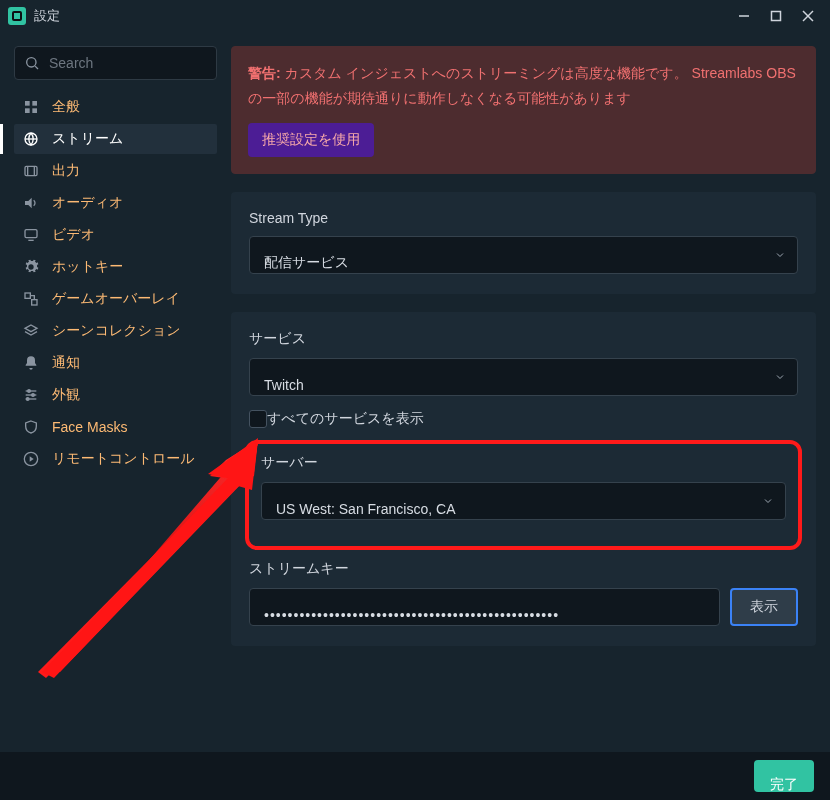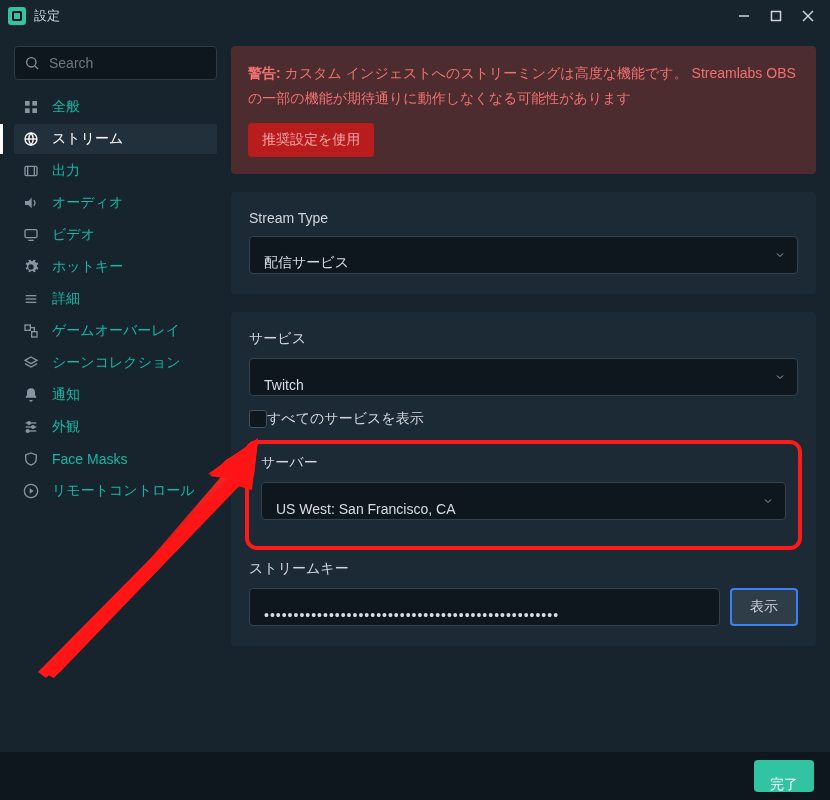--- a/index.html
+++ b/index.html
@@ -64,21 +64,21 @@
   .search-input::placeholder{ color:#6d7680; }
   .search-icon {
     position:absolute; left:10px; top:50%; transform:translateY(-50%);
     color:#8a94a0;
   }
   .nav-item {
     display:flex; align-items:center; gap:12px;
     height:30px;
     padding: 0 8px;
     border-radius:2px;
-    color:#14b8a6;
+    color:#fdba74;
     cursor:pointer;
     position:relative;
   }
   .nav-item .ico { width:18px; display:flex; justify-content:center; color:#8a94a0; }
   .nav-item .ico svg { width:16px; height:16px; }
   .nav-item.active {
     background:#22303c;
     color:#ffffff;
   }
   .nav-item.active::before{
@@ -100,21 +100,21 @@
     border:1px solid #4d2c2f;
     border-radius:4px;
     padding:14px 16px 16px;
     color:#f07070;
     line-height:1.8;
   }
   .warn-box b { font-weight:600; }
   .warn-btn {
     display:inline-block;
     margin-top:12px;
-    background:#b91c1c;
+    background:#4c1d95;
     color:#f6a9a9;
     border:none;
     padding:8px 14px;
     border-radius:4px;
     font-size:14px;
     cursor:pointer;
   }
 
   .panel {
     background:#1c2a35;
@@ -298,30 +298,20 @@
           </span>
       <span>ビデオ</span>
     </div>
     <div class="nav-item">
       <span class="ico">
             <svg viewBox="0 0 24 24" fill="currentColor">
               <path d="M12 8a4 4 0 1 0 0 8 4 4 0 0 0 0-8zm9 4l2 1-1 3-2-1a8 8 0 0 1-2 2l1 2-3 1-1-2a8 8 0 0 1-3 0l-1 2-3-1 1-2a8 8 0 0 1-2-2l-2 1-1-3 2-1a8 8 0 0 1 0-3l-2-1 1-3 2 1a8 8 0 0 1 2-2l-1-2 3-1 1 2a8 8 0 0 1 3 0l1-2 3 1-1 2a8 8 0 0 1 2 2l2-1 1 3-2 1a8 8 0 0 1 0 3z"></path>
             </svg>
           </span>
       <span>ホットキー</span>
-    </div>
-    <div class="nav-item">
-      <span class="ico">
-            <svg viewBox="0 0 24 24" stroke="currentColor" stroke-width="2">
-              <line x1="4" y1="7" x2="20" y2="7"></line>
-              <line x1="4" y1="12" x2="20" y2="12"></line>
-              <line x1="4" y1="17" x2="20" y2="17"></line>
-            </svg>
-          </span>
-      <span>詳細</span>
     </div>
     <div class="nav-item">
       <span class="ico">
             <svg viewBox="0 0 24 24" fill="none" stroke="currentColor" stroke-width="2">
               <rect x="3" y="3" width="8" height="8"></rect>
               <rect x="13" y="13" width="8" height="8"></rect>
               <path d="M11 7h6v6"></path>
             </svg>
           </span>
       <span>ゲームオーバーレイ</span>

